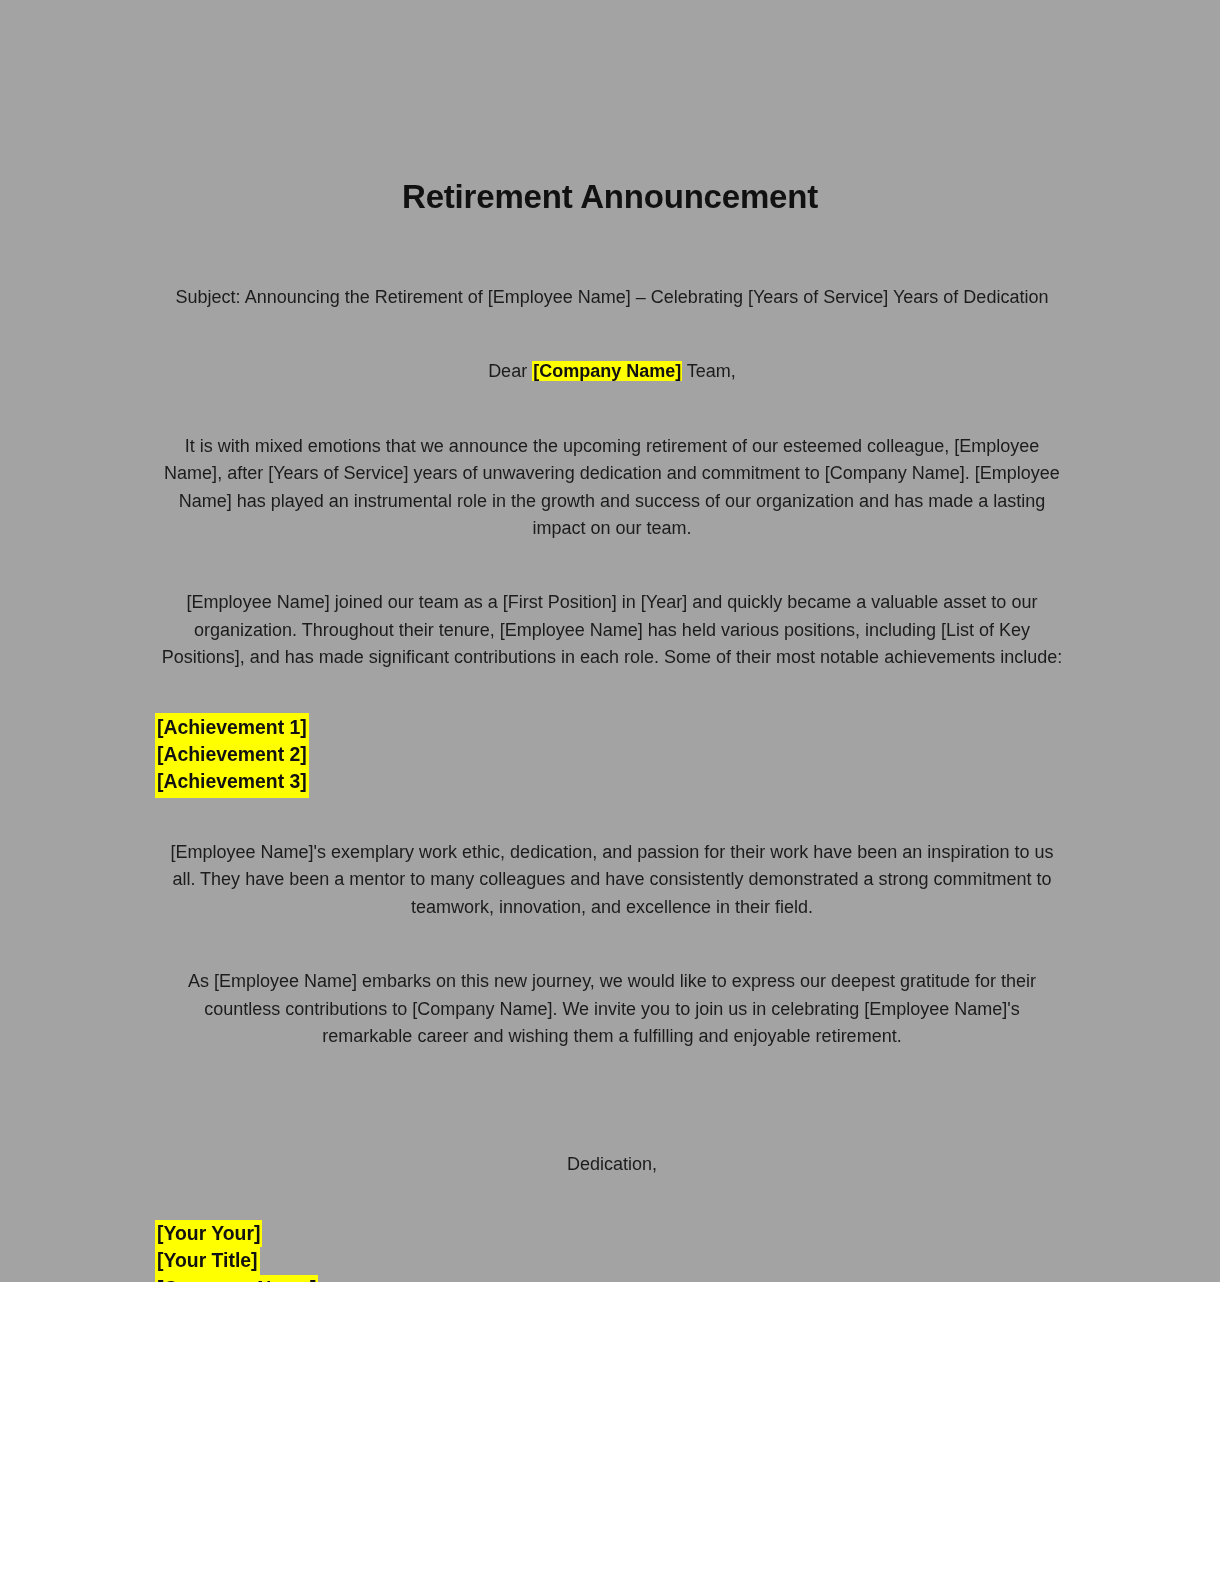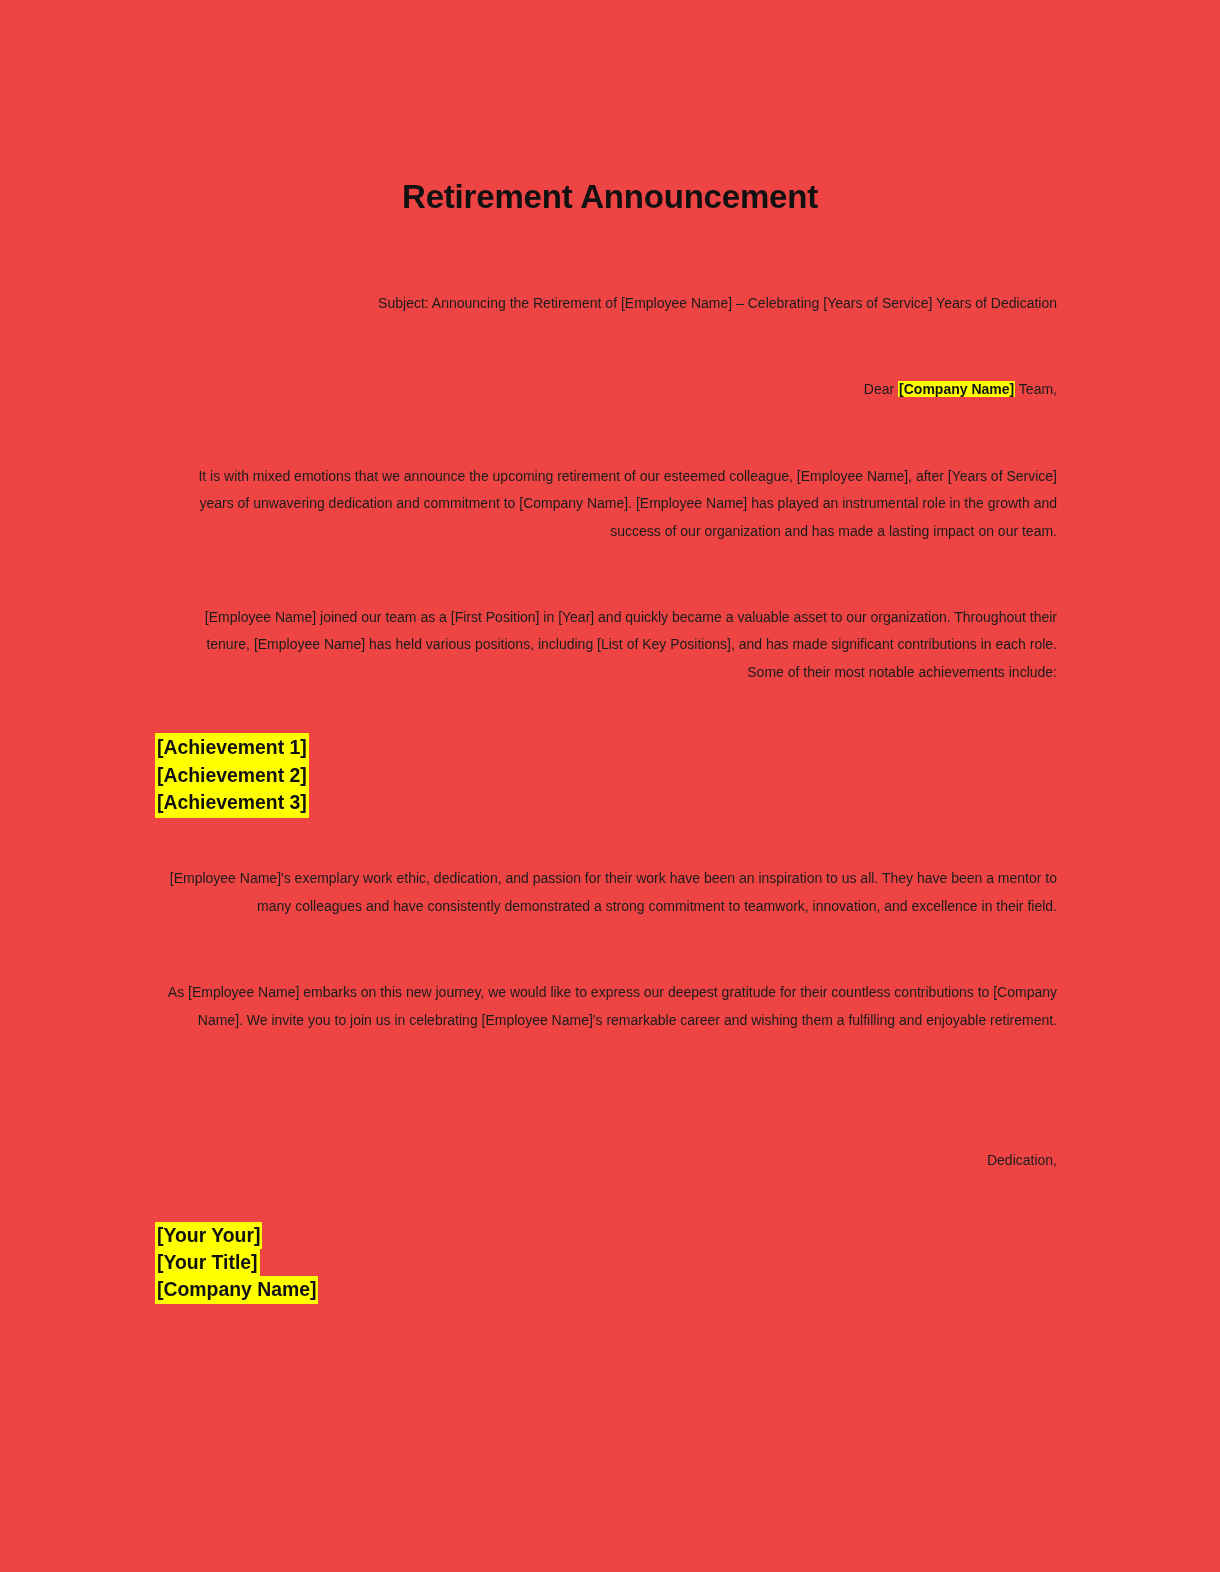--- a/index.html
+++ b/index.html
@@ -9,22 +9,22 @@
     background: #ffffff;
   }
   body {
     font-family: "Liberation Sans", sans-serif;
     color: #1a1a1a;
     -webkit-font-smoothing: antialiased;
   }
   .page {
     position: relative;
     width: 1220px;
-    height: 1572px;
-    background: #ef4444;
+    height: 1282px;
+    background: #a3a3a3;
     box-sizing: border-box;
     overflow: hidden;
   }
   .doc-title {
     position: absolute;
     left: 0;
     top: 155px;
     width: 1220px;
     text-align: center;
     font-size: 33px;
@@ -33,25 +33,25 @@
     color: #111111;
     line-height: 1.2;
   }
   .body-area {
     position: absolute;
     left: 151px;
     top: 274px;
     width: 922px;
   }
   .para {
-    font-size: 14px;
+    font-size: 18px;
     line-height: 27.4px;
     color: #1c1c1c;
-    margin: 16px;
-    text-align: right;
+    margin: 10px;
+    text-align: center;
     white-space: normal;
   }
   .gap {
     height: 27px;
   }
   .hl {
     background-color: #ffff00;
     font-weight: bold;
     color: #111111;
     padding: 0 1px;

